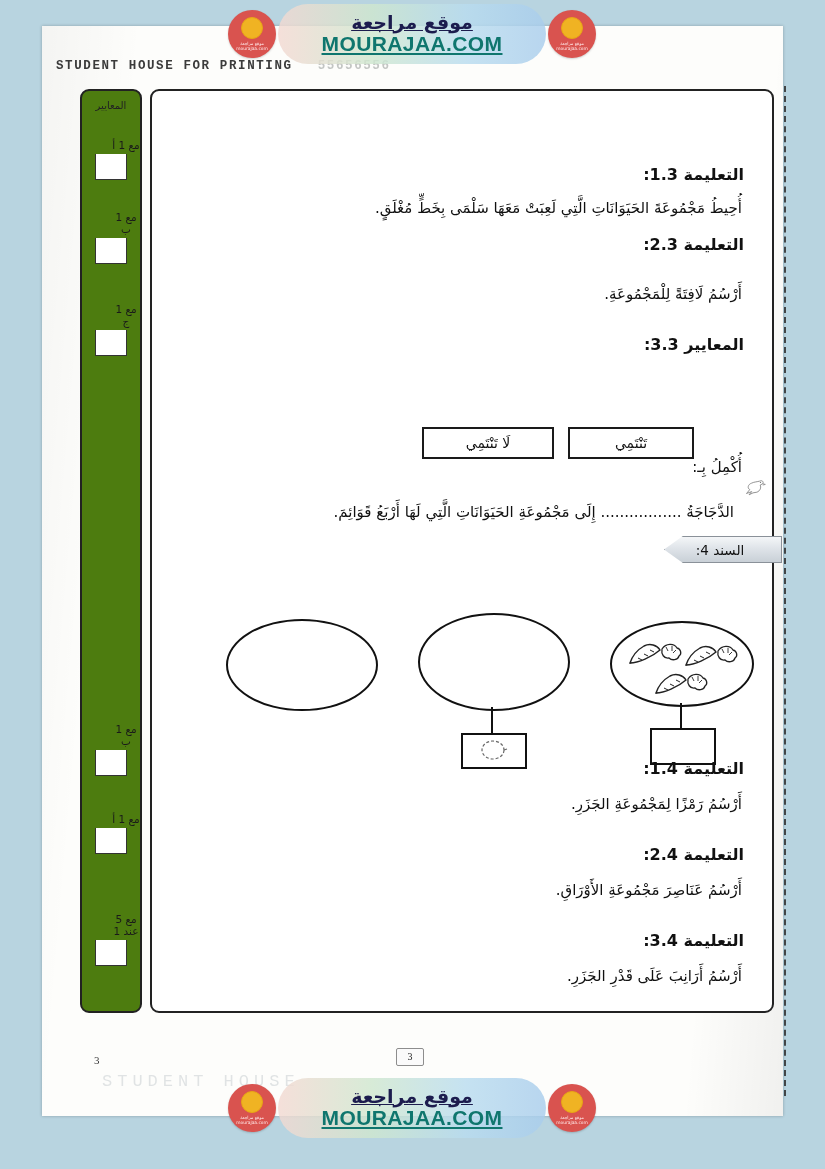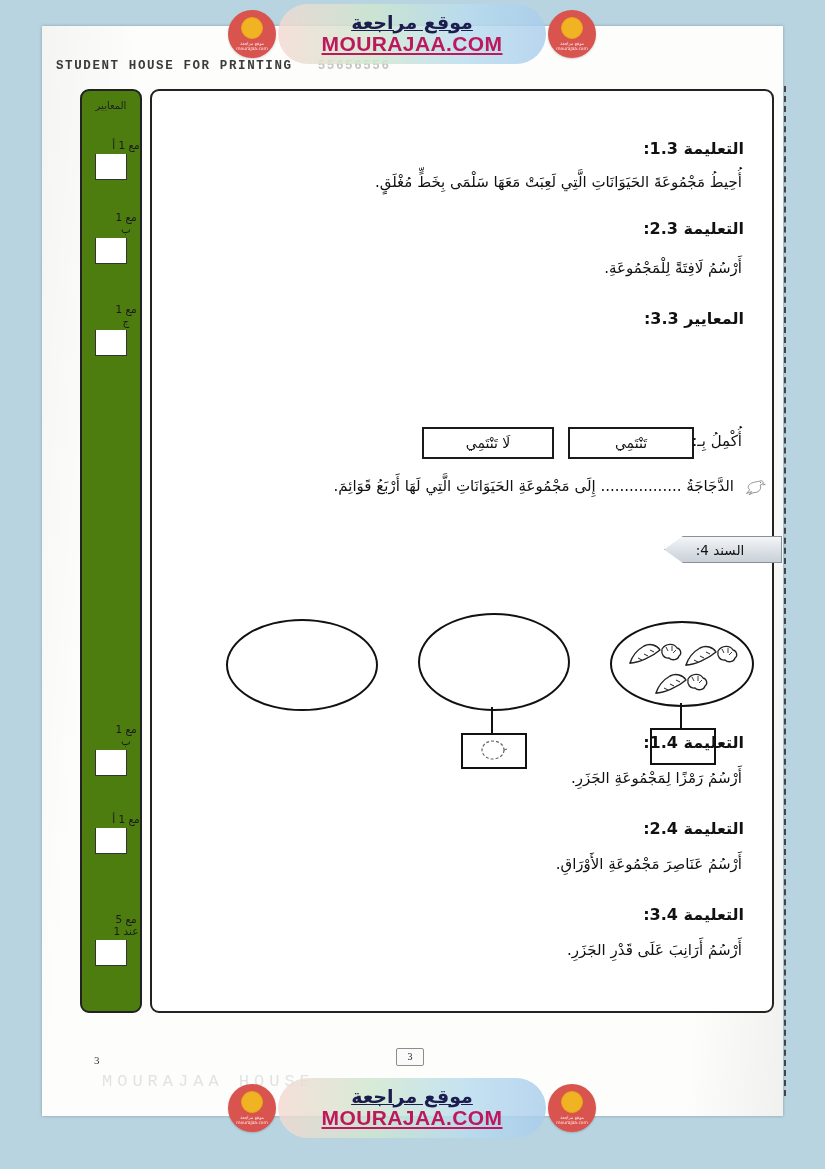--- a/index.html
+++ b/index.html
@@ -72,20 +72,21 @@
     width:620px;height:920px;
     border:2px solid #222;border-radius:9px;
     background:#fff;
   }
 
   
   .ar{
     direction:rtl;text-align:right;
     font-family:"DejaVu Sans",sans-serif;
     color:#111;
+    margin-top:26px;
   }
   .task-head{
     position:absolute;right:28px;
     font-size:16px;font-weight:bold;letter-spacing:0;
     white-space:nowrap;
   }
   .task-body{
     position:absolute;right:30px;
     font-size:15px;white-space:nowrap;
   }
@@ -172,21 +173,21 @@
     position:relative;text-align:center;line-height:1.05;z-index:2;
   }
   .wm-ar{
     font-family:"DejaVu Sans",sans-serif;
     font-size:19px;font-weight:bold;color:#1c1c4e;
     text-decoration:underline;direction:rtl;
     display:block;
   }
   .wm-en{
     font-family:"Liberation Sans",sans-serif;
-    font-size:21px;font-weight:bold;color:#be185d;
+    font-size:21px;font-weight:bold;color:#0f766e;
     text-decoration:underline;letter-spacing:.4px;
     display:block;margin-top:1px;
   }
   .wm-badge{
     position:absolute;width:48px;height:48px;border-radius:50%;
     background:#d9534f;display:flex;flex-direction:column;
     align-items:center;justify-content:center;
     box-shadow:0 1px 2px rgba(0,0,0,.18);
   }
   .wm-badge.left{left:0;top:8px;}
@@ -242,21 +243,21 @@
 عند 1</div>
       <div class="crit-box"></div>
     </div>
   </div>
 
   <div class="frame">
 
     <div class="ar task-head" style="top:48px">التعليمة 1.3:</div>
     <div class="ar task-body" style="top:82px">أُحِيطُ مَجْمُوعَةَ الحَيَوَانَاتِ الَّتِي لَعِبَتْ مَعَهَا سَلْمَى بِخَطٍّ مُغْلَقٍ.</div>
 
-    <div class="ar task-head" style="top:128px">التعليمة 2.3:</div>
+    <div class="ar task-head" style="top:118px">التعليمة 2.3:</div>
     <div class="ar task-body" style="top:168px">أَرْسُمُ لَافِتَةً لِلْمَجْمُوعَةِ.</div>
 
     <div class="ar task-head" style="top:218px">المعايير 3.3:</div>
 
     <div class="ar akmil">أُكْمِلُ بِـ:</div>
     <div class="choice c1">تَنْتَمِي</div>
     <div class="choice c2">لَا تَنْتَمِي</div>
 
     <svg class="chicken" viewBox="0 0 40 30">
       <path d="M30 6 C34 4 37 7 35 10 L31 12 C33 16 31 21 26 23 L20 24 L14 27 L18 22 L10 25 L15 19 C11 17 12 11 18 9 C22 7 27 7 30 6 Z" fill="none" stroke="#555" stroke-width="1.3"></path>
@@ -317,21 +318,21 @@
     <div class="ar task-head" style="top:728px">التعليمة 2.4:</div>
     <div class="ar task-body" style="top:764px">أَرْسُمُ عَنَاصِرَ مَجْمُوعَةِ الأَوْرَاقِ.</div>
 
     <div class="ar task-head" style="top:814px">التعليمة 3.4:</div>
     <div class="ar task-body" style="top:850px">أَرْسُمُ أَرَانِبَ عَلَى قَدْرِ الجَزَرِ.</div>
 
   </div>
 
   <div class="pg-left">3</div>
   <div class="pg-center">3</div>
-  <div class="ghost-text">MOURAJAA HOUSE</div>
+  <div class="ghost-text">STUDENT HOUSE</div>
 </div>
 
 <div class="wm wm-top">
   <div class="wm-pill"></div>
   <div class="wm-badge left">
     <span class="badge-dot"></span>
     <span class="badge-cap">موقع مراجعة
 mourajaa.com</span>
   </div>
   <div class="wm-text">

